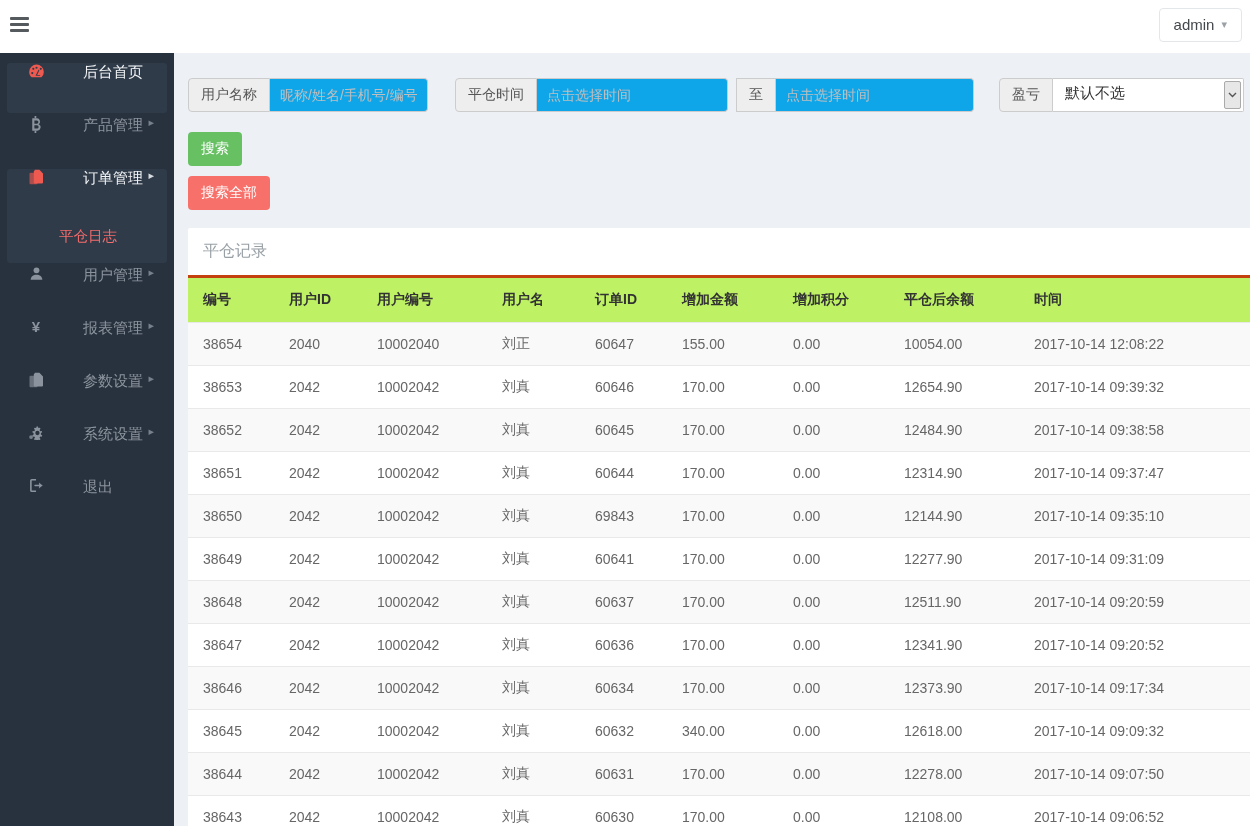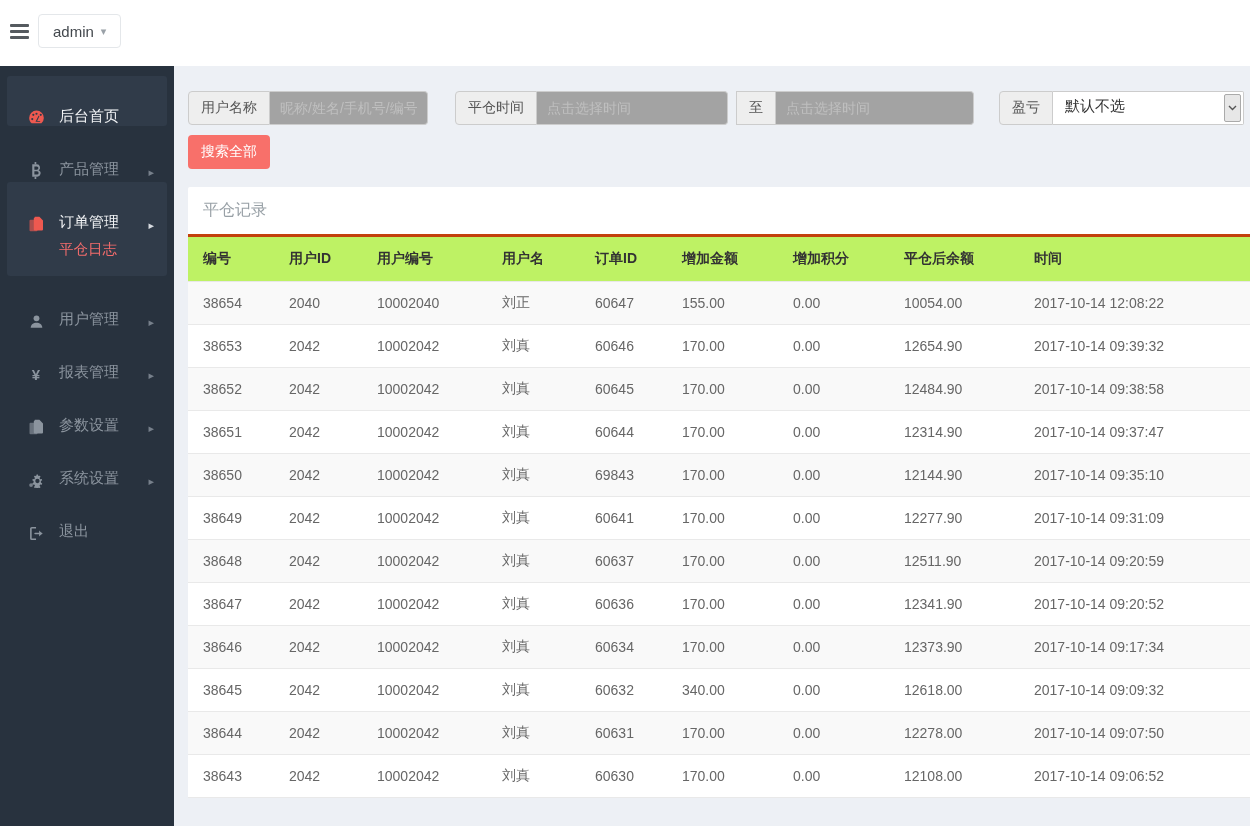--- a/index.html
+++ b/index.html
@@ -7,24 +7,25 @@
   body {
     font-family: "Liberation Sans", "DejaVu Sans", sans-serif;
     font-size: 14px;
     background: #edf0f5;
     color: #333;
     min-height: 826px;
   }
 
   
   .topbar {
-    height: 66px;
+    height: 53px;
     background: #ffffff;
     display: flex;
     align-items: center;
+    justify-content: space-between;
     padding: 0 6px 4px 8px;
   }
   .hamburger {
     width: 30px; height: 30px;
     display: flex; flex-direction: column; justify-content: center; gap: 3px;
     cursor: pointer; padding-left: 2px;
   }
   .hamburger span { display: block; width: 19px; height: 3px; background: #555a5f; border-radius: 1px; }
   .user-dd {
     border: 1px solid #e4e7ea;
@@ -47,25 +48,26 @@
     padding-top: 7px;
   }
   .content { flex: 1 1 auto; min-width: 0; padding: 25px 0 0 14px; }
 
   
   .nav-block { margin: 3px 7px; border-radius: 3px; }
   .nav-block.lit { background: #303b49; }
   .nav-link {
     position: relative;
     height: 50px;
-    display: flex; align-items: flex-end;
+    display: flex; align-items: flex-start;
     padding: 0 14px 0 19px;
     color: #8b949e;
     cursor: pointer;
     font-size: 15px;
+    gap: 24px;
   }
   .nav-link.bright { color: #f2f4f6; }
   .nav-icon { width: 20px; margin-right: 13px; display: inline-flex; justify-content: center; align-items: center; color: #8b949e; font-size: 15px; }
   .nav-icon.red { color: #ee5950; }
   .nav-icon svg { display: block; }
   .nav-arrow { position: absolute; right: 13px; font-size: 11px; color: #77808b; }
   .nav-link.bright .nav-arrow { color: #d7dbe0; }
   .sub-link {
     height: 35px; display: flex; align-items: center;
     padding-left: 52px; font-size: 14.5px;
@@ -80,21 +82,21 @@
   .addon {
     background: #eeeeee; border: 1px solid #cccccc;
     color: #555; display: flex; align-items: center; justify-content: center;
     padding: 8px 12px; font-size: 14px; white-space: nowrap;
     border-radius: 4px 0 0 4px;
   }
   .addon.mid { border-radius: 0; margin-left: 8px; }
   .tinput {
     border: 1px solid #cccccc; border-left: none;
     height: 34px; padding: 0 10px; font-size: 14px; color: #333;
-    border-radius: 0 4px 4px 0; outline: none; background: #a3a3a3;
+    border-radius: 0 4px 4px 0; outline: none; background: #0ea5e9;
     font-family: "Liberation Sans", "DejaVu Sans", sans-serif;
   }
   .tinput::placeholder { color: #bfbfbf; opacity: 1; }
   .g-user { margin-right: 27px; }
   .g-time { margin-right: 0; }
   .g-profit { margin-left: auto; margin-right: 6px; }
   .w-user { width: 158px; }
   .w-time1 { width: 191px; border-radius: 0 4px 4px 0; }
   .w-time2 { width: 198px; }
   .select {
@@ -272,20 +274,23 @@
           <span>默认不选</span>
           <span class="sel-btn">
             <svg width="9" height="6" viewBox="0 0 9 6">
                 <path d="M1 1l3.5 3.5L8 1" fill="none" stroke="#555" stroke-width="1.4"></path>
               </svg>
           </span>
         </div>
       </div>
     </div>
 
+    <div>
+      <button class="btn btn-green">搜索</button>
+    </div>
     <div>
       <button class="btn btn-red">搜索全部</button>
     </div>
 
     <section class="panel">
       <div class="panel-title">平仓记录</div>
       <table>
         <colgroup id="cols">
             <col style="width: 86px;">
             <col style="width: 88px;">

